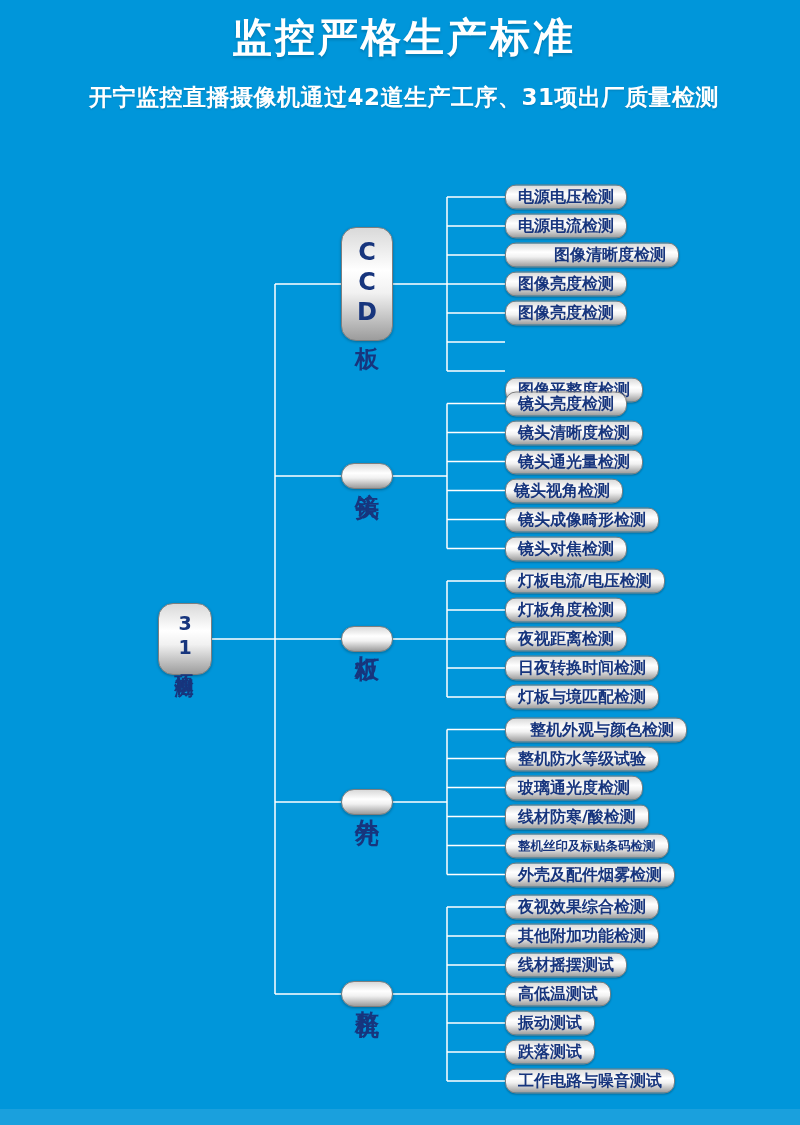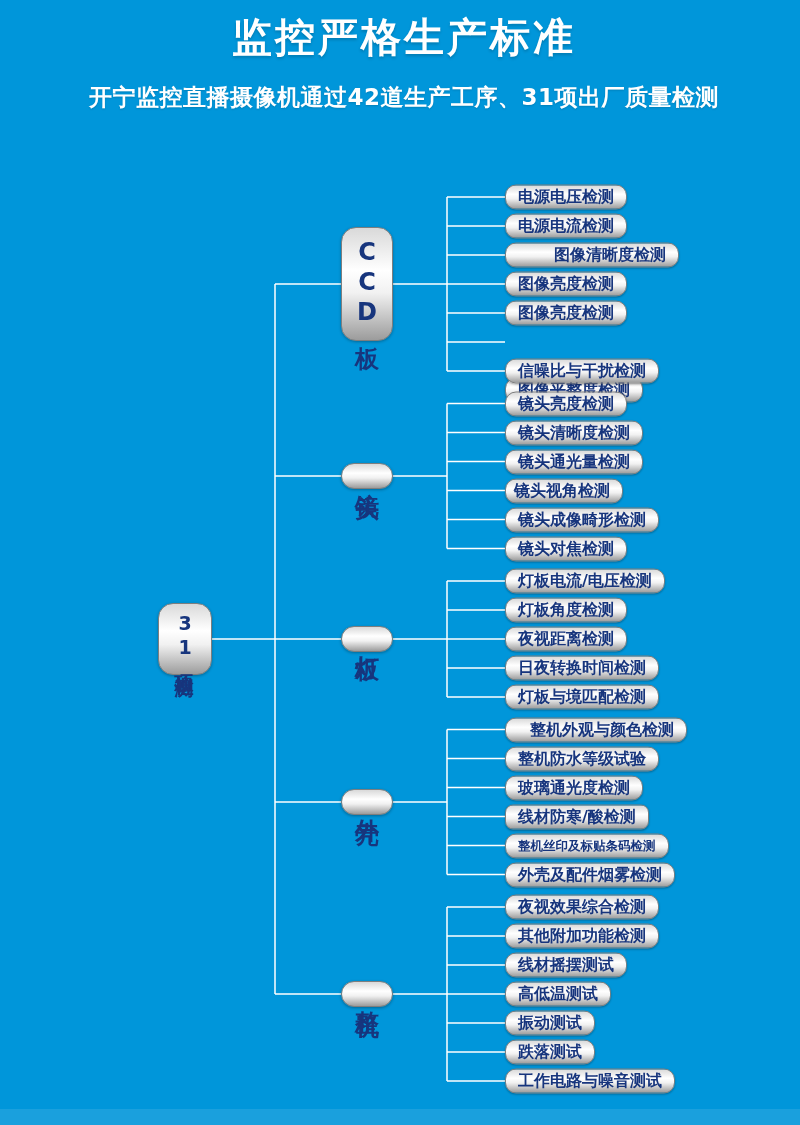--- a/index.html
+++ b/index.html
@@ -146,21 +146,20 @@
         <line x1="275" y1="994" x2="341" y2="994"></line>
         <line x1="275" y1="284" x2="275" y2="994"></line>
         <line x1="212" y1="639" x2="275" y2="639"></line>
       </svg>
   <div class="leaf-pill" style="left: 505px; top: 197px;">电源电压检测</div>
       <div class="leaf-pill" style="left: 505px; top: 226px;">电源电流检测</div>
       <div class="leaf-pill" style="left: 505px; top: 255px; padding-left: 48px;">图像清晰度检测</div>
       <div class="leaf-pill" style="left: 505px; top: 284px;">图像亮度检测</div>
       <div class="leaf-pill" style="left: 505px; top: 313px;">图像亮度检测</div>
       <div class="leaf-pill" style="left: 505px; top: 342px; margin-top: 48px;">图像平整度检测</div>
-      <div class="leaf-pill" style="left: 505px; top: 371px;">信噪比与干扰检测</div>
       <div class="cat-pill" style="left: 341px; top: 284px;">CCD板</div>
       <div class="leaf-pill" style="left: 505px; top: 403.5px;">镜头亮度检测</div>
       <div class="leaf-pill" style="left: 505px; top: 432.5px;">镜头清晰度检测</div>
       <div class="leaf-pill" style="left: 505px; top: 461.5px;">镜头通光量检测</div>
       <div class="leaf-pill" style="left: 505px; top: 490.5px; padding-left: 8px;">镜头视角检测</div>
       <div class="leaf-pill" style="left: 505px; top: 519.5px;">镜头成像畸形检测</div>
       <div class="leaf-pill" style="left: 505px; top: 548.5px;">镜头对焦检测</div>
       <div class="cat-pill" style="left: 341px; top: 476px;">镜头</div>
       <div class="leaf-pill" style="left: 505px; top: 581px;">灯板电流/电压检测</div>
       <div class="leaf-pill" style="left: 505px; top: 610px;">灯板角度检测</div>

